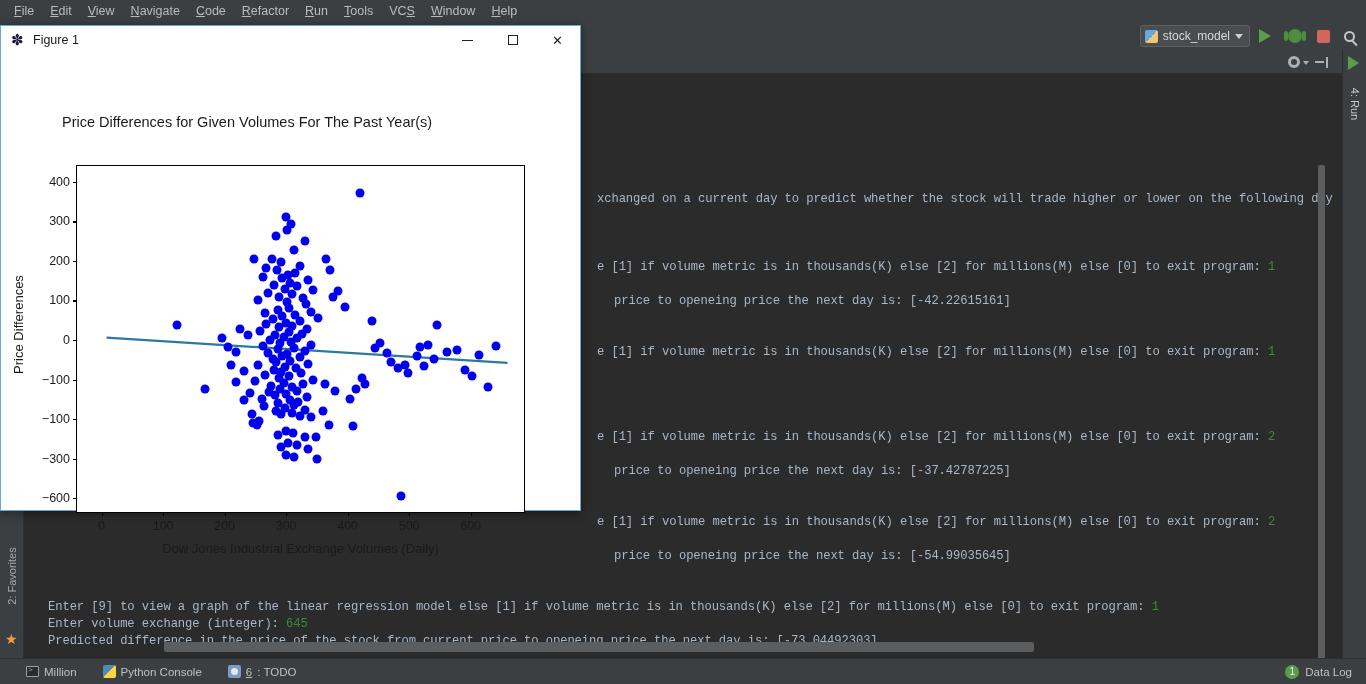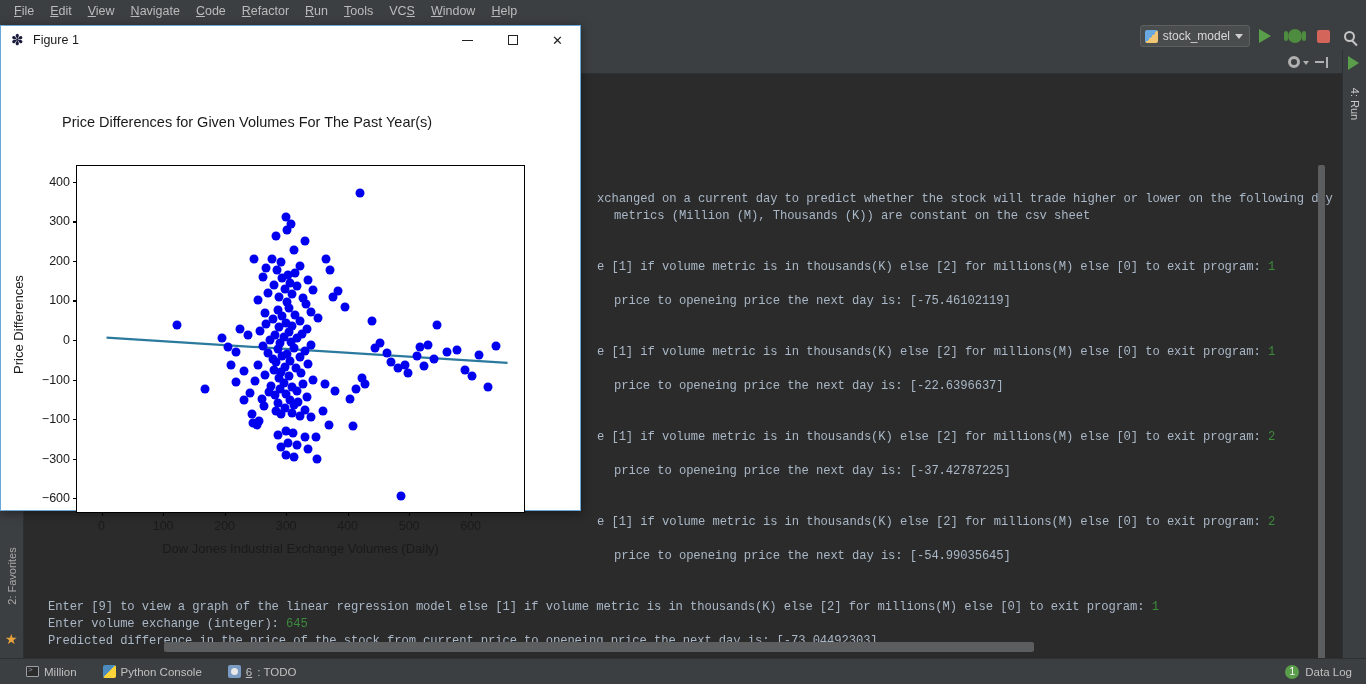--- a/index.html
+++ b/index.html
@@ -354,25 +354,23 @@
   </div>
 
   <div class="run-panel">
     <div class="run-toolbar">
       <span class="gear-ic"></span>
       <span class="gear-caret"></span>
       <span class="wrap-ic"></span>
     </div>
     <div class="console" id="console-out">
         <div class="cline" style="left: 573px; top: 118px;">xchanged on a current day to predict whether the stock will trade higher or lower on the following day</div>
-        <div class="cline" style="left: 590px; top: 135px;">metrics (Million (M), Thousands (K)) are constant on the csv sheet</div>
         <div class="cline" style="left: 573px; top: 186px;">e [1] if volume metric is in thousands(K) else [2] for millions(M) else [0] to exit program: <span class="inp">1</span></div>
-        <div class="cline" style="left: 590px; top: 220px;">price to openeing price the next day is: [-75.46102119]</div>
+        <div class="cline" style="left: 590px; top: 220px;">price to openeing price the next day is: [-42.22615161]</div>
         <div class="cline" style="left: 573px; top: 271px;">e [1] if volume metric is in thousands(K) else [2] for millions(M) else [0] to exit program: <span class="inp">1</span></div>
-        <div class="cline" style="left: 590px; top: 305px;">price to openeing price the next day is: [-22.6396637]</div>
         <div class="cline" style="left: 573px; top: 356px;">e [1] if volume metric is in thousands(K) else [2] for millions(M) else [0] to exit program: <span class="inp">2</span></div>
         <div class="cline" style="left: 590px; top: 390px;">price to openeing price the next day is: [-37.42787225]</div>
         <div class="cline" style="left: 573px; top: 441px;">e [1] if volume metric is in thousands(K) else [2] for millions(M) else [0] to exit program: <span class="inp">2</span></div>
         <div class="cline" style="left: 590px; top: 475px;">price to openeing price the next day is: [-54.99035645]</div>
         <div class="cline" style="left: 24px; top: 526px;">Enter [9] to view a graph of the linear regression model else [1] if volume metric is in thousands(K) else [2] for millions(M) else [0] to exit program: <span class="inp">1</span></div>
         <div class="cline" style="left: 24px; top: 543px;">Enter volume exchange (integer): <span class="inp">645</span></div>
         <div class="cline" style="left: 24px; top: 560px;">Predicted difference in the price of the stock from current price to openeing price the next day is: [-73.04492303]</div>
       </div>
     <div class="vscroll-track">
       <div class="vscroll-thumb"></div>

